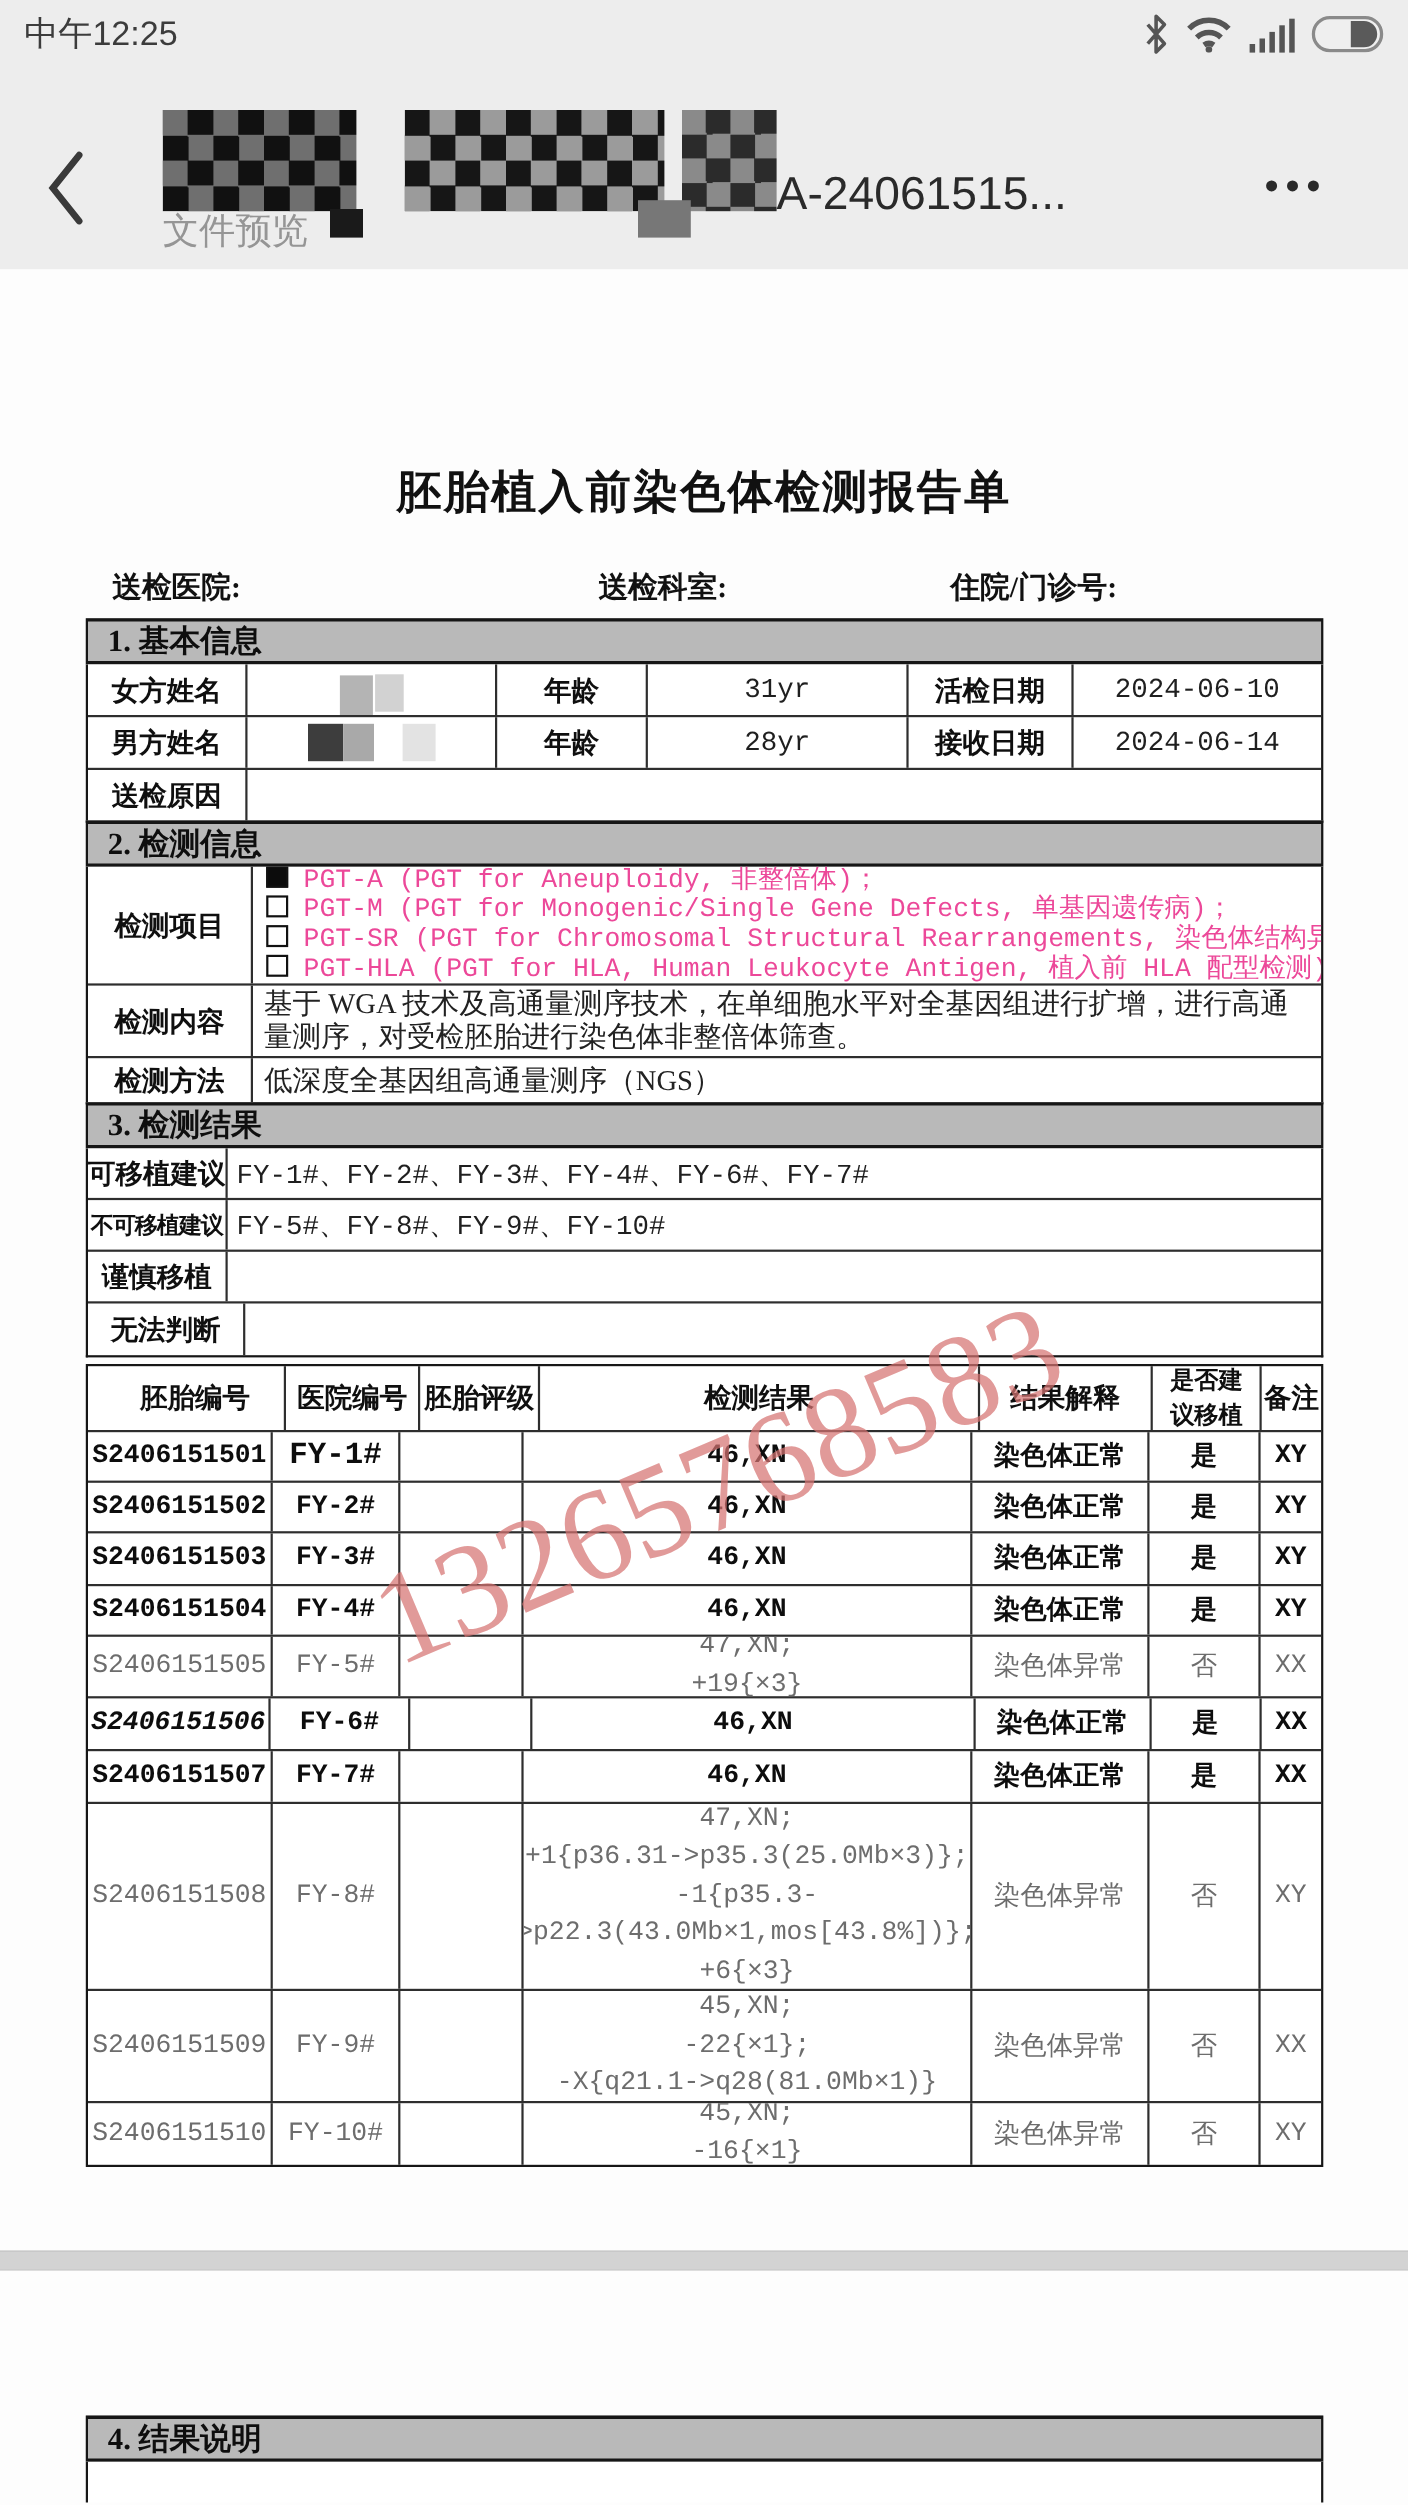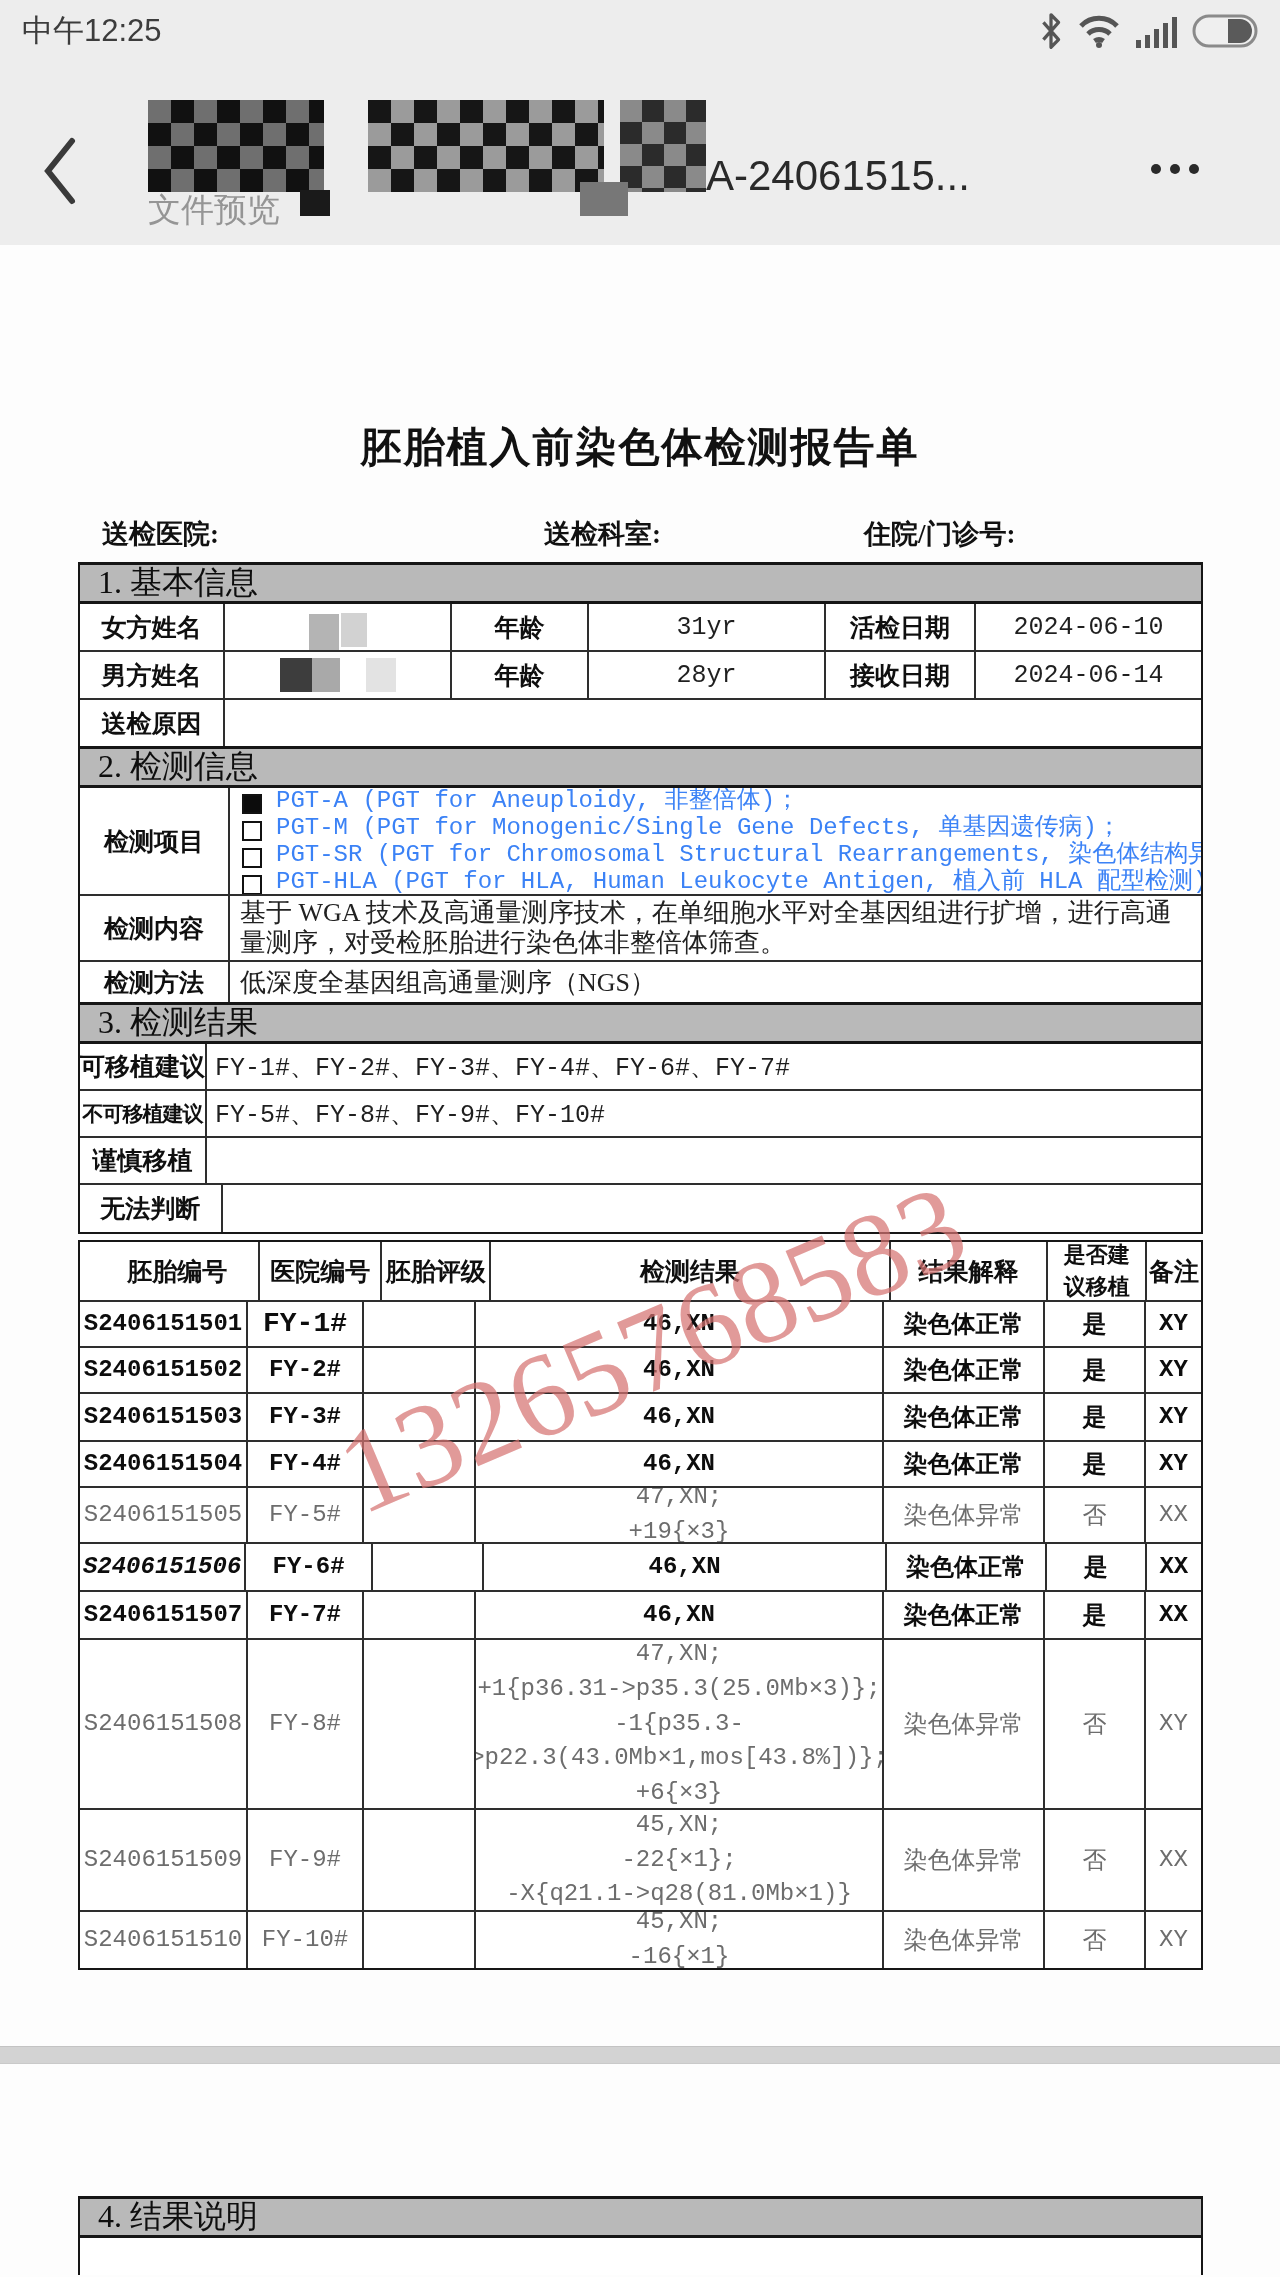--- a/index.html
+++ b/index.html
@@ -36,34 +36,34 @@
   
   .page{position:absolute;top:245px;left:0;width:1280px;bottom:0;background:#fdfdfd;}
   .report-title{position:absolute;top:175px;left:0;width:100%;text-align:center;
     font-size:41px;font-weight:700;letter-spacing:2px;color:#111;}
   .meta-row{position:absolute;top:271px;left:78px;width:1125px;font-weight:700;font-size:27px;color:#111;}
   .meta-row span{position:absolute;white-space:nowrap;}
 
   .doc{position:absolute;left:78px;width:1125px;}
   .bar{height:42px;background:#b9b9b9;border:3px solid #161616;border-left-width:2px;border-right-width:2px;
     display:flex;align-items:center;padding-left:18px;
-    font-weight:400;font-size:32px;color:#0e0e0e;}
+    font-weight:700;font-size:28px;color:#0e0e0e;}
   .tbl{border:2px solid #161616;border-top:none;background:#fff;}
   .row{display:flex;border-bottom:2px solid #2e2e2e;}
   .row:last-child{border-bottom:none;}
   .cell{border-right:2px solid #2e2e2e;display:flex;align-items:center;justify-content:center;
     font-size:26px;color:#222;text-align:center;overflow:hidden;}
   .cell:last-child{border-right:none;}
   .lbl{font-weight:700;font-size:25px;color:#0f0f0f;font-family:"Liberation Sans","DejaVu Sans",sans-serif;}
   .val{font-family:"Liberation Mono","DejaVu Sans Mono",monospace;font-size:25px;color:#1f1f1f;}
   .left{justify-content:flex-start;text-align:left;}
 
   
-  .cb-line{display:flex;align-items:flex-end;line-height:27px;white-space:nowrap;
-    font-family:"Liberation Mono","DejaVu Sans Mono",monospace;font-size:24px;color:#3b82f6;}
+  .cb-line{display:flex;align-items:flex-start;line-height:27px;white-space:nowrap;
+    font-family:"Liberation Mono","DejaVu Sans Mono",monospace;font-size:24px;color:#ec4899;}
   .cb{flex:0 0 auto;width:20px;height:20px;border:2px solid #111;margin:0 14px 0 2px;background:#fff;}
   .cb.on{background:#0c0c0c;}
 
   
   .res-cell{white-space:pre-line;line-height:1.45;}
   .r-strong{font-weight:700;color:#0d0d0d;}
   .r-light{color:#6d6d6d;font-weight:400;}
 
   .watermark{position:absolute;left:318px;top:1030px;width:710px;z-index:6;pointer-events:none;
     font-family:"Liberation Serif","DejaVu Serif",serif;

